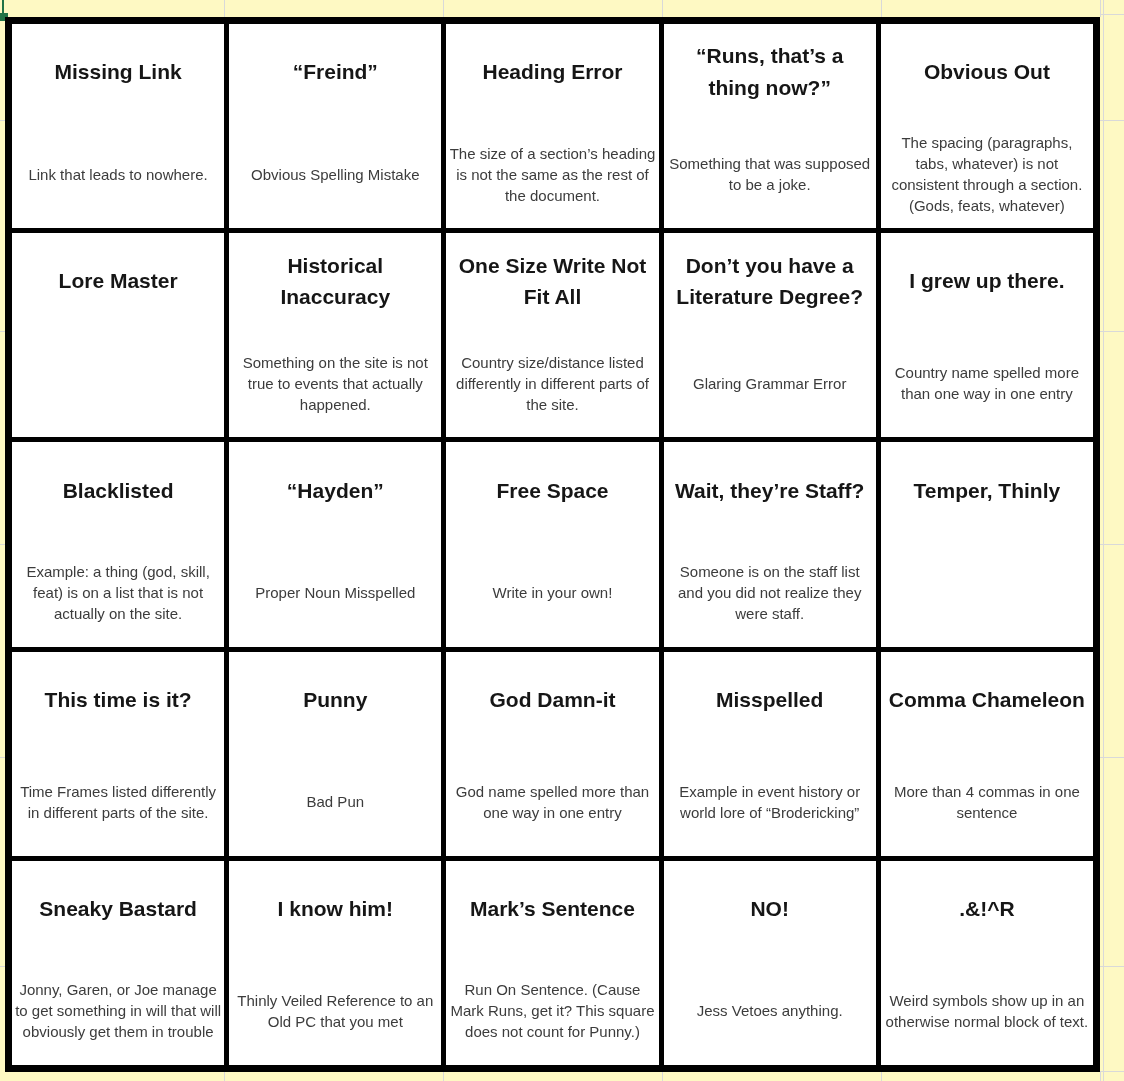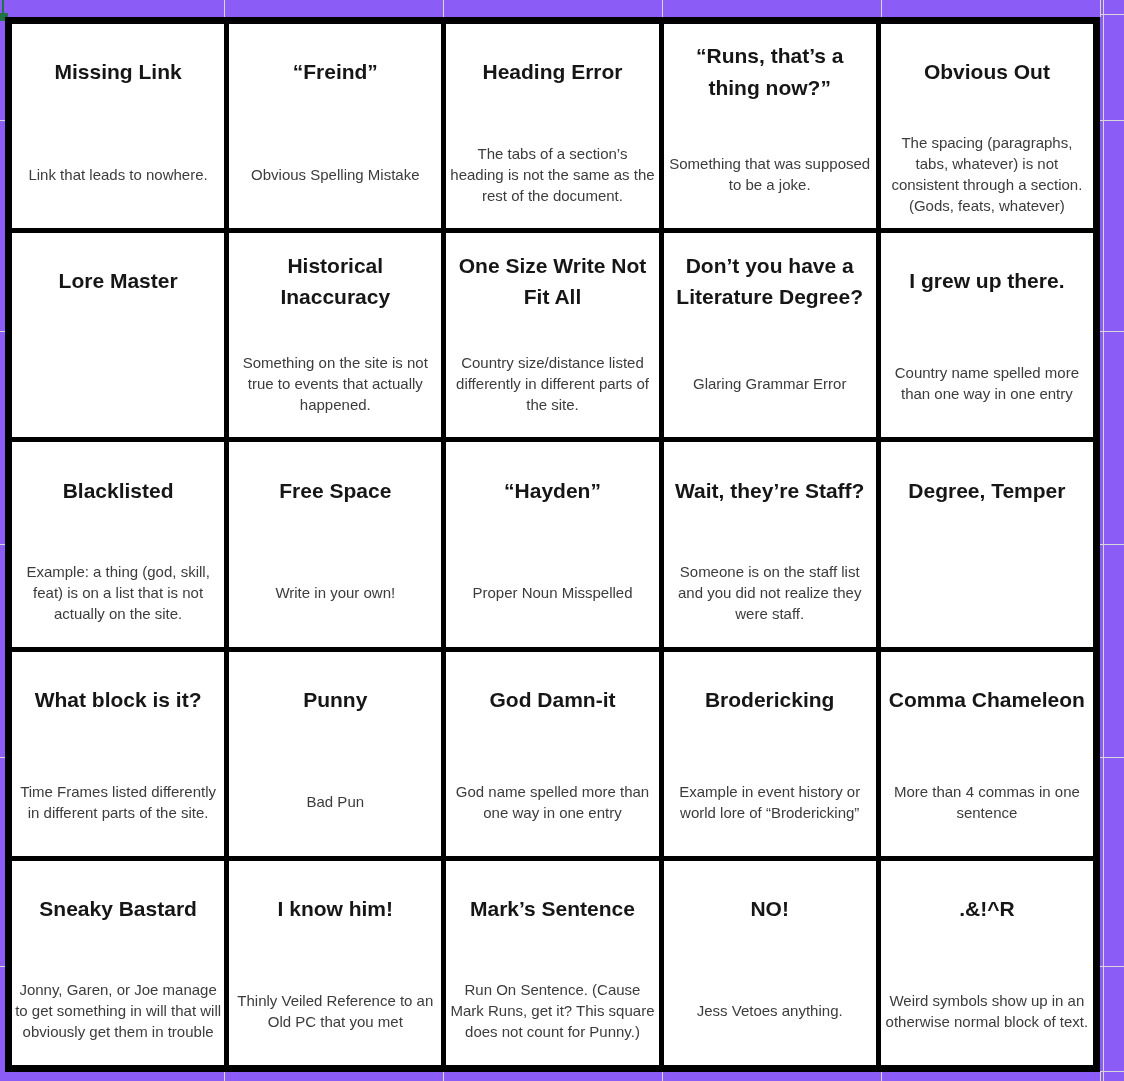--- a/index.html
+++ b/index.html
@@ -8,21 +8,21 @@
     background: #ffffff;
     width: 1124px;
     height: 1081px;
     overflow: hidden;
     font-family: "Liberation Sans", sans-serif;
   }
   #canvas {
     position: relative;
     width: 1124px;
     height: 1081px;
-    background: #8b5cf6;
+    background: #fef9c3;
   }
   .gridline {
     position: absolute;
     background: #d9d9d9;
   }
   #selection-line {
     position: absolute;
     left: 2px; top: 0; width: 2px; height: 15px;
     background: #217346;
   }
@@ -124,21 +124,21 @@
     </div>
     <div class="cell-desc-wrap">
       <div class="cell-desc">Obvious Spelling Mistake</div>
     </div>
   </div>
       <div class="cell">
     <div class="cell-title-wrap">
       <div class="cell-title">Heading Error</div>
     </div>
     <div class="cell-desc-wrap">
-      <div class="cell-desc">The tabs of a section’s heading is not the same as the rest of the document.</div>
+      <div class="cell-desc">The size of a section’s heading is not the same as the rest of the document.</div>
     </div>
   </div>
       <div class="cell">
     <div class="cell-title-wrap">
       <div class="cell-title">“Runs, that’s a thing now?”</div>
     </div>
     <div class="cell-desc-wrap">
       <div class="cell-desc">Something that was supposed to be a joke.</div>
     </div>
   </div>
@@ -190,50 +190,50 @@
       <div class="cell">
     <div class="cell-title-wrap">
       <div class="cell-title">Blacklisted</div>
     </div>
     <div class="cell-desc-wrap">
       <div class="cell-desc">Example: a thing (god, skill, feat) is on a list that is not actually on the site.</div>
     </div>
   </div>
       <div class="cell">
     <div class="cell-title-wrap">
+      <div class="cell-title">“Hayden”</div>
+    </div>
+    <div class="cell-desc-wrap">
+      <div class="cell-desc">Proper Noun Misspelled</div>
+    </div>
+  </div>
+      <div class="cell">
+    <div class="cell-title-wrap">
       <div class="cell-title">Free Space</div>
     </div>
     <div class="cell-desc-wrap">
       <div class="cell-desc">Write in your own!</div>
     </div>
   </div>
       <div class="cell">
     <div class="cell-title-wrap">
-      <div class="cell-title">“Hayden”</div>
-    </div>
-    <div class="cell-desc-wrap">
-      <div class="cell-desc">Proper Noun Misspelled</div>
-    </div>
-  </div>
-      <div class="cell">
-    <div class="cell-title-wrap">
       <div class="cell-title">Wait, they’re Staff?</div>
     </div>
     <div class="cell-desc-wrap">
       <div class="cell-desc">Someone is on the staff list and you did not realize they were staff.</div>
     </div>
   </div>
       <div class="cell">
     <div class="cell-title-wrap">
-      <div class="cell-title">Degree, Temper</div>
-    </div>
-  </div>
-      <div class="cell">
-    <div class="cell-title-wrap">
-      <div class="cell-title">What block is it?</div>
+      <div class="cell-title">Temper, Thinly</div>
+    </div>
+  </div>
+      <div class="cell">
+    <div class="cell-title-wrap">
+      <div class="cell-title">This time is it?</div>
     </div>
     <div class="cell-desc-wrap">
       <div class="cell-desc">Time Frames listed differently in different parts of the site.</div>
     </div>
   </div>
       <div class="cell">
     <div class="cell-title-wrap">
       <div class="cell-title">Punny</div>
     </div>
     <div class="cell-desc-wrap">
@@ -243,21 +243,21 @@
       <div class="cell">
     <div class="cell-title-wrap">
       <div class="cell-title">God Damn-it</div>
     </div>
     <div class="cell-desc-wrap">
       <div class="cell-desc">God name spelled more than one way in one entry</div>
     </div>
   </div>
       <div class="cell">
     <div class="cell-title-wrap">
-      <div class="cell-title">Brodericking</div>
+      <div class="cell-title">Misspelled</div>
     </div>
     <div class="cell-desc-wrap">
       <div class="cell-desc">Example in event history or world lore of “Brodericking”</div>
     </div>
   </div>
       <div class="cell">
     <div class="cell-title-wrap">
       <div class="cell-title">Comma Chameleon</div>
     </div>
     <div class="cell-desc-wrap">

